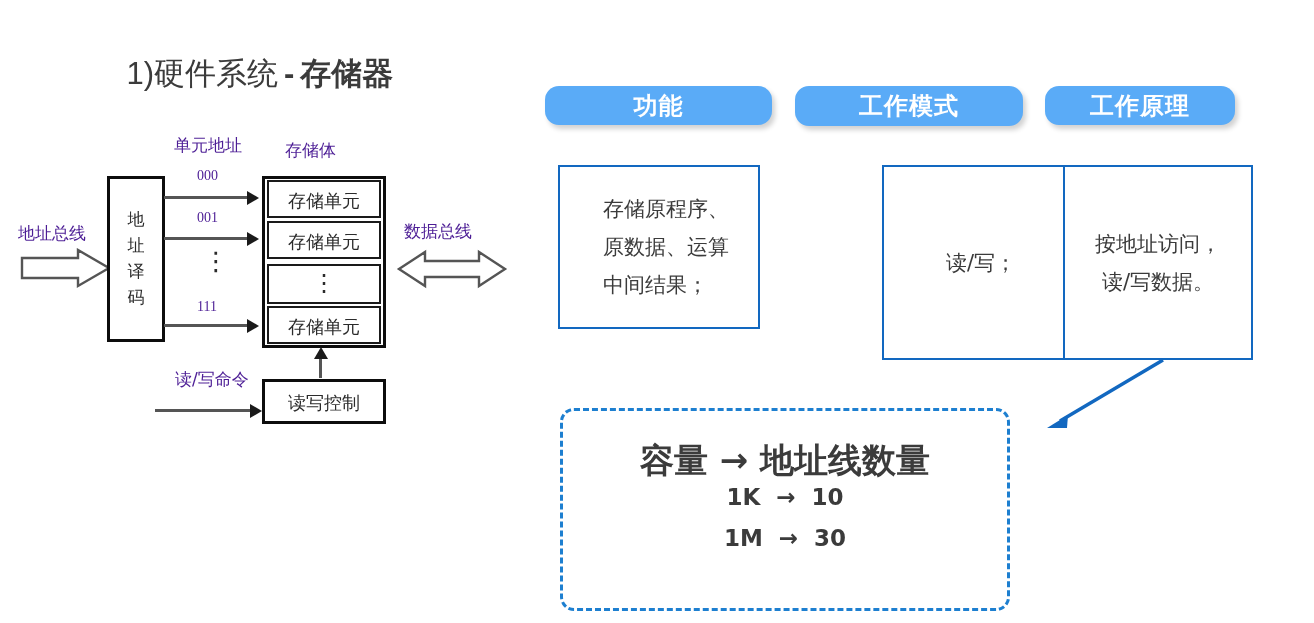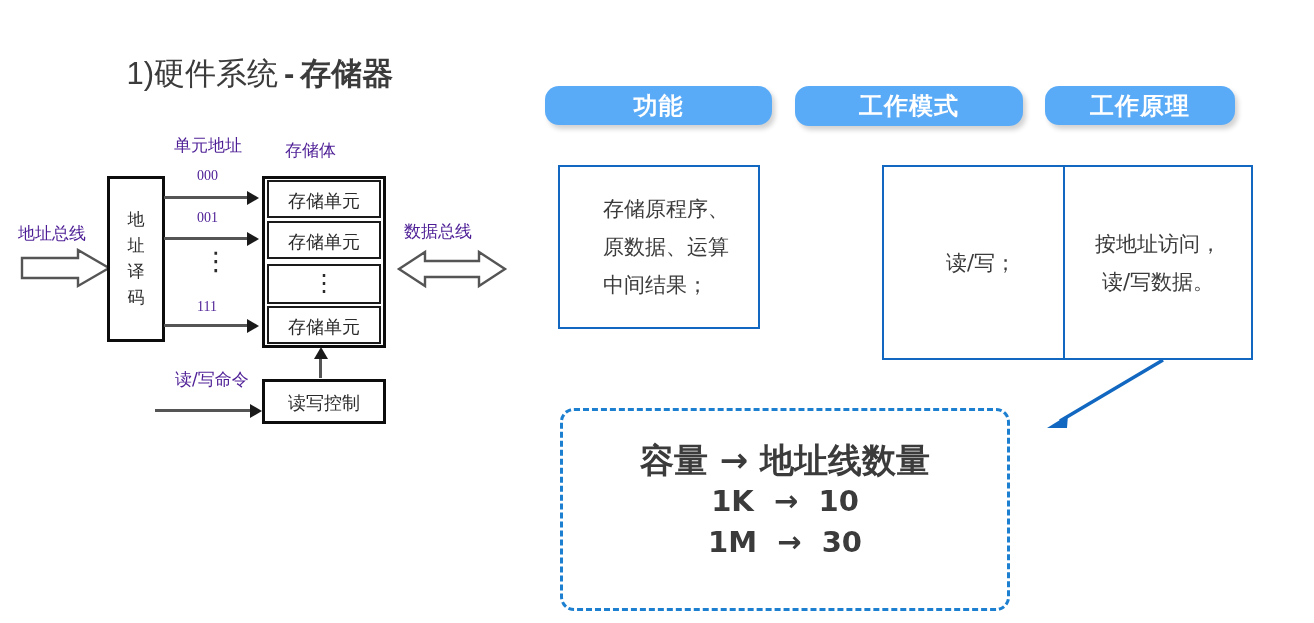--- a/index.html
+++ b/index.html
@@ -150,21 +150,21 @@
     text-align: center;
     font-size: 34px;
     font-weight: 700;
     color: #3b3b3b;
     font-family: "DejaVu Sans", "Liberation Sans", sans-serif;
   }
   .sum-row {
     position: absolute;
     width: 100%;
     text-align: center;
-    font-size: 29px;
+    font-size: 23px;
     font-weight: 700;
     color: #3b3b3b;
     font-family: "DejaVu Sans", "Liberation Sans", sans-serif;
     white-space: pre;
   }
 </style>
 </head>
 <body>
 
 <div class="stage">

